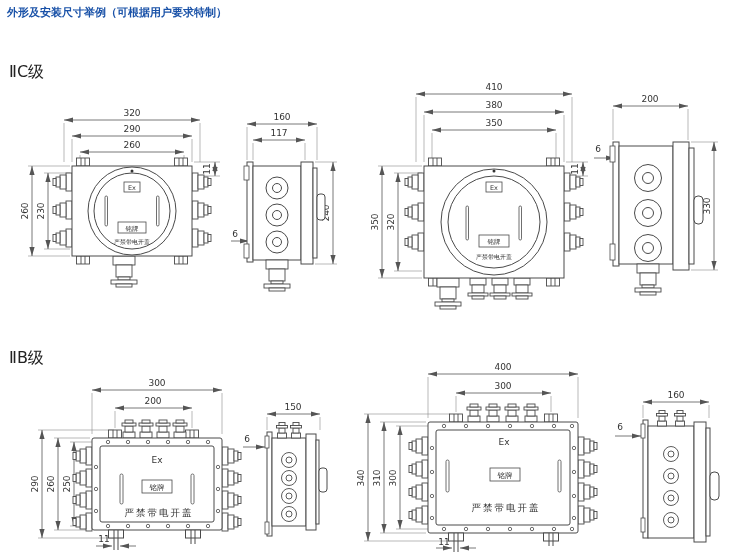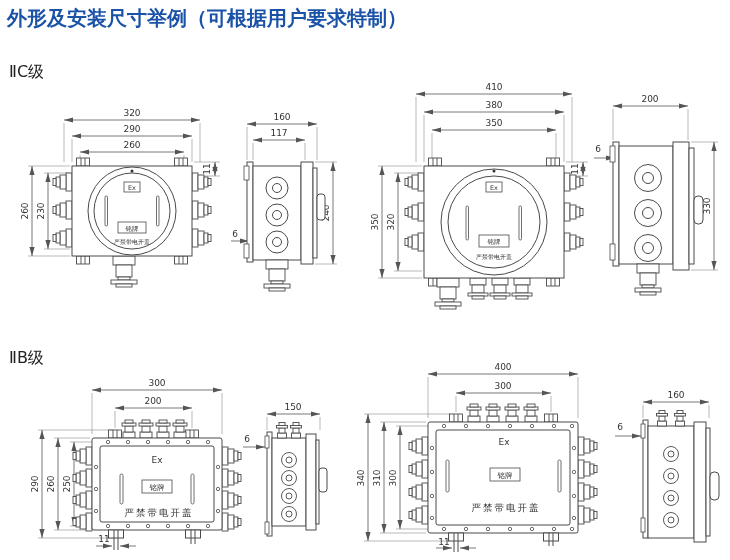--- a/index.html
+++ b/index.html
@@ -1,18 +1,18 @@
 <!DOCTYPE html>
 <html><head>
 <meta charset="utf-8">
 <style>
   html,body{margin:0;padding:0;background:#fff;}
   .page{position:relative;width:730px;height:560px;background:#fff;overflow:hidden;
         font-family:"DejaVu Sans","Liberation Sans",sans-serif;}
-  .page-title{position:absolute;left:7px;top:5px;font-size:20px;font-weight:bold;color:#1a52a8;}
+  .page-title{position:absolute;left:7px;top:5px;font-size:11px;font-weight:bold;color:#1a52a8;}
   .sec-label{position:absolute;left:9px;font-size:16px;color:#222;}
   #sec-iic{top:62px;}
   #sec-iib{top:348px;text-align:center;}
   svg.draw{position:absolute;overflow:visible;}
   .bd{fill:#fff;stroke:#4a4a4a;stroke-width:1;}
   .bd2{fill:none;stroke:#4a4a4a;stroke-width:1;}
   .thin{fill:#fff;stroke:#4a4a4a;stroke-width:0.8;}
   .dim{stroke:#555;stroke-width:0.8;fill:none;}
   .ext{stroke:#8c8c8c;stroke-width:0.6;fill:none;}
   .dimt{font-size:9px;fill:#333;text-anchor:middle;font-family:"DejaVu Sans","Liberation Sans",sans-serif;}

